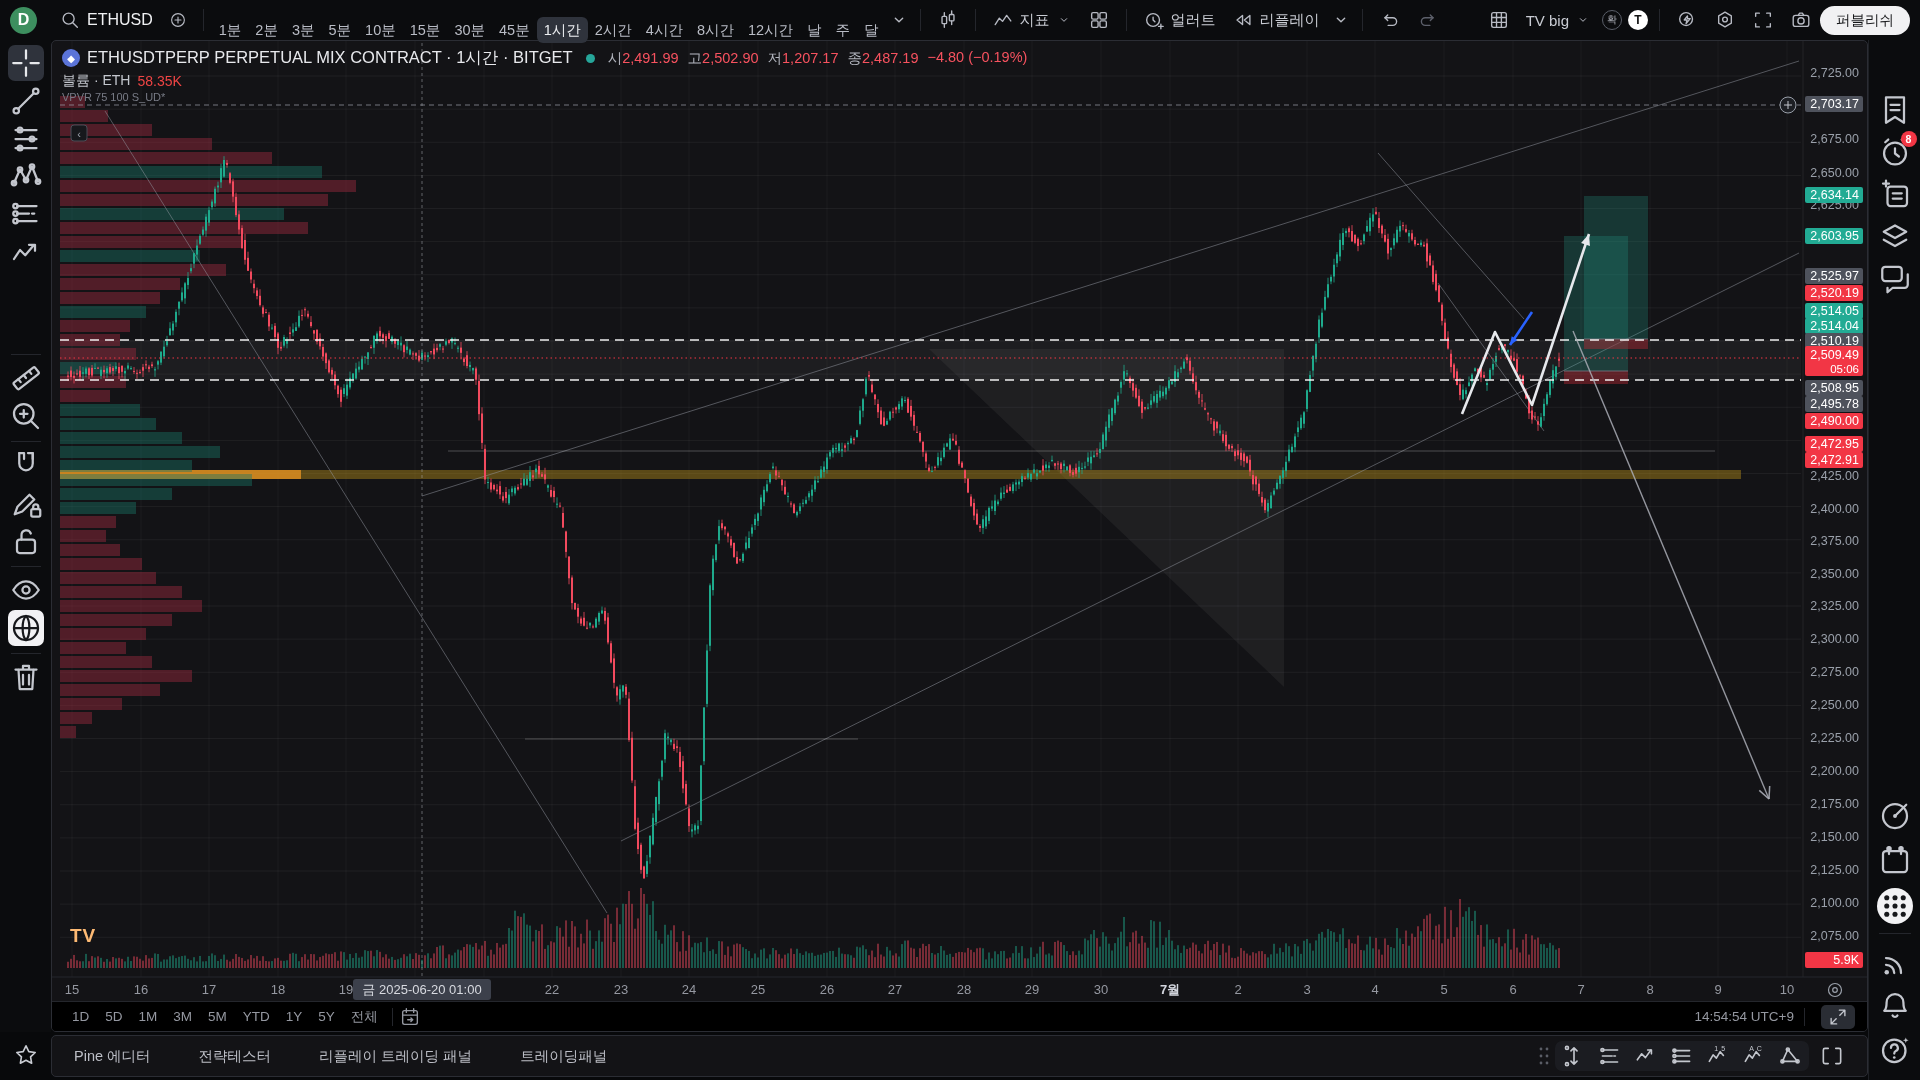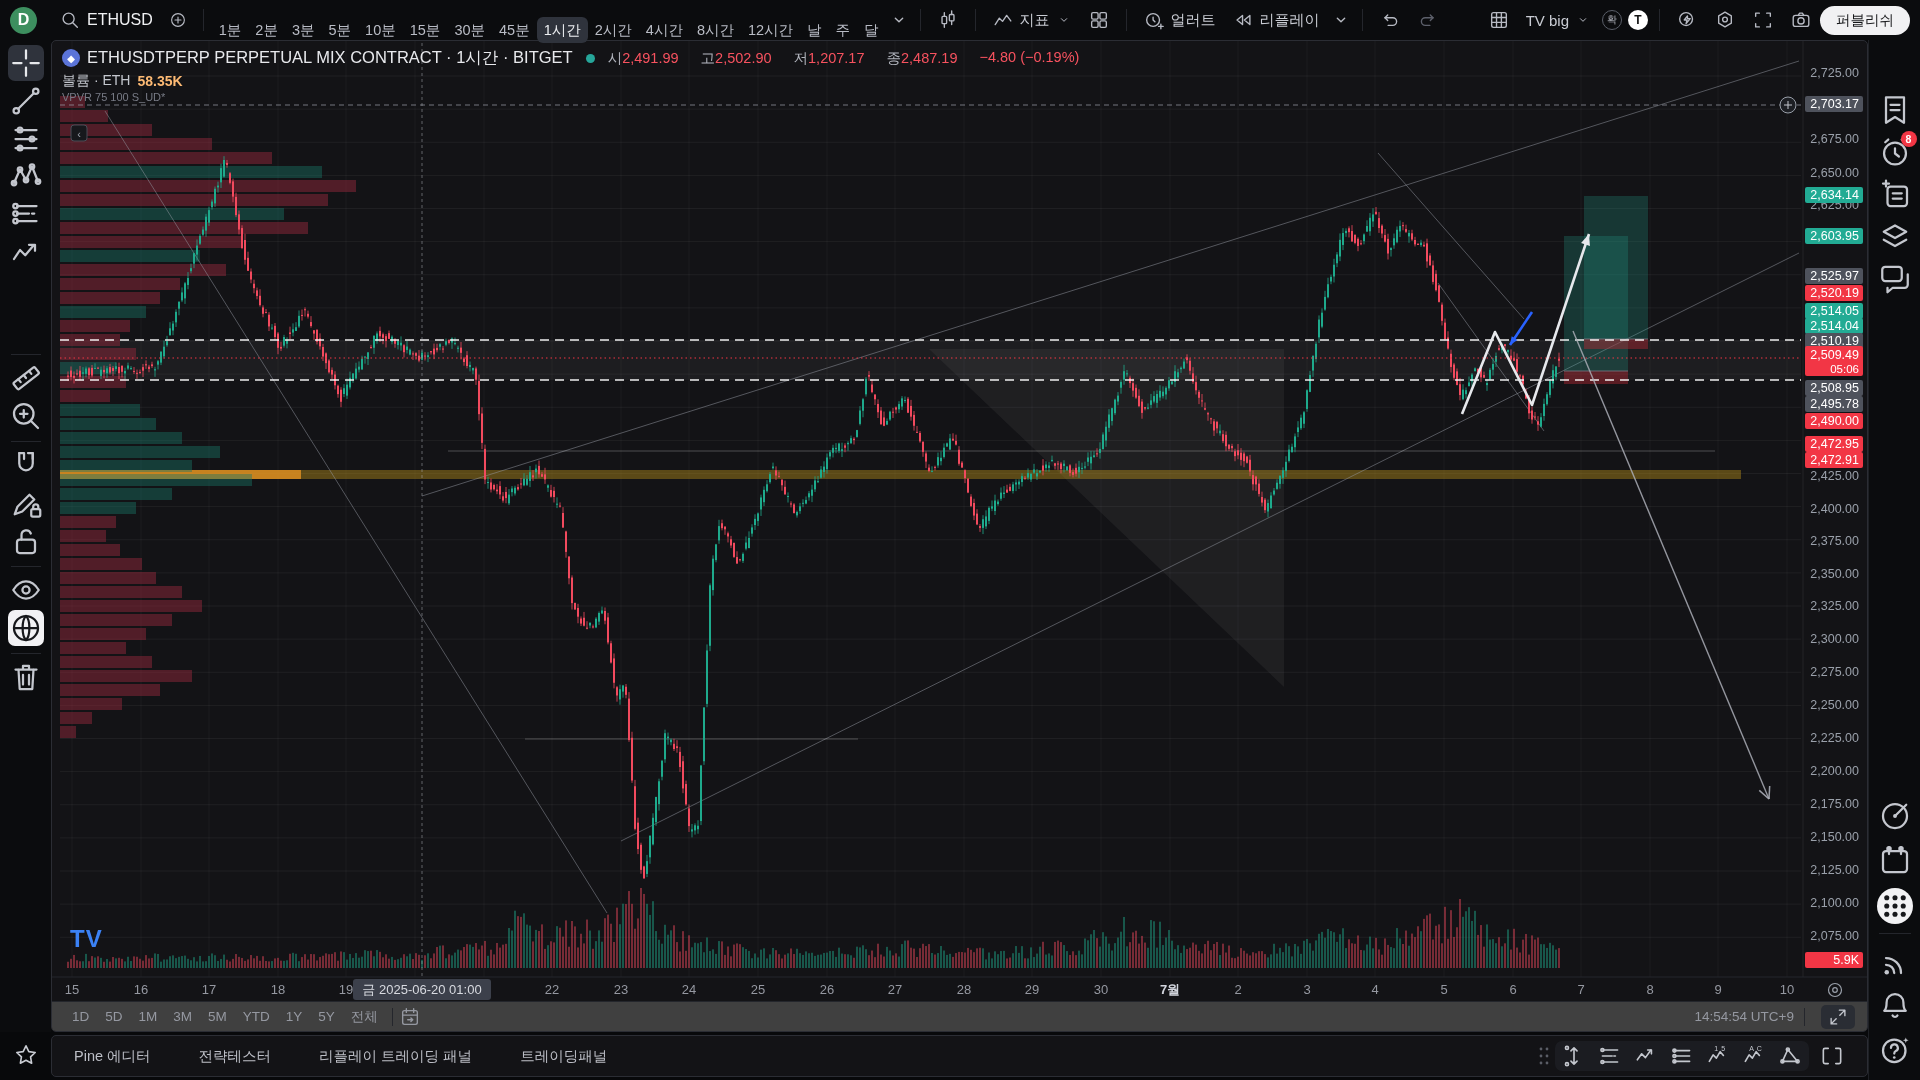--- a/index.html
+++ b/index.html
@@ -46,30 +46,30 @@
     align-items:center; justify-content:center; padding:0 4px;}
   .rs-div { position:absolute; left:10px; width:32px; height:1px; background:#24262c; }
   
   #chart-widget { position:absolute; left:51px; top:40px; width:1817px; height:992px;
     background:#131316; border:1px solid #2b2d34; border-radius:5px; overflow:hidden; z-index:2;}
   #legend { position:absolute; left:10px; top:5px; z-index:3; }
   .lg-row1 { display:flex; align-items:center; gap:7px; height:24px; font-size:16.5px; color:#e8e9ed;}
   .eth-logo { width:18px; height:18px; border-radius:50%; background:#5b74d8; color:#fff;
     display:flex; align-items:center; justify-content:center; font-size:10px;}
   .mkt-dot { width:9px; height:9px; border-radius:50%; background:#26a69a; margin:0 6px;}
-  .ohlc { display:flex; gap:22px; font-size:14.5px; }
+  .ohlc { display:flex; gap:9px; font-size:14.5px; }
   .ohlc .k { color:#b2b5be; } .ohlc .v { color:#f7525f; }
   .lg-row2 { display:flex; gap:7px; align-items:center; height:21px; font-size:14px; color:#c3c6cd;}
-  .lg-row2 .val { color:#fdba74;font-weight:bold; }
+  .lg-row2 .val { color:#ef4444; }
   .lg-row3 { height:20px; font-size:11px; color:#787b86; }
-  #watermark { position:absolute; left:18px; top:884px; font-size:24px; font-weight:bold;
-    color:#3b82f6; letter-spacing:1px; z-index:1;}
+  #watermark { position:absolute; left:18px; top:884px; font-size:19px; font-weight:bold;
+    color:#fdba74; letter-spacing:1px; z-index:1;}
   
   #rangebar { position:absolute; left:0; bottom:0; width:100%; height:30px; border-top:1px solid #24262c;
-    display:flex; align-items:center; padding:0 12px; font-size:13.5px; color:#9598a1; z-index:3; background:#404040;}
+    display:flex; align-items:center; padding:0 12px; font-size:13.5px; color:#9598a1; z-index:3; background:#000000;}
   .rb-btn { padding:0 8px; height:24px; display:flex; align-items:center; border-radius:5px; cursor:pointer; flex:none;}
   .rb-sep { width:1px; height:18px; background:#24262c; margin:0 6px;}
   .rb-ic { width:22px; height:22px; color:#9598a1; cursor:pointer;}
   #rb-clock { margin-left:auto; cursor:pointer;}
   .rb-adjust { width:34px; height:24px; background:#2a2d34; border-radius:5px; margin-left:10px;
     display:flex; align-items:center; justify-content:center; color:#c4c7ce; cursor:pointer;}
   .rb-adjust svg { width:18px; height:18px; }
   
   #bottom-panel { position:absolute; left:51px; top:1035px; width:1817px; height:42px;
     background:#131316; border:1px solid #2b2d34; border-radius:5px; display:flex; align-items:center;

